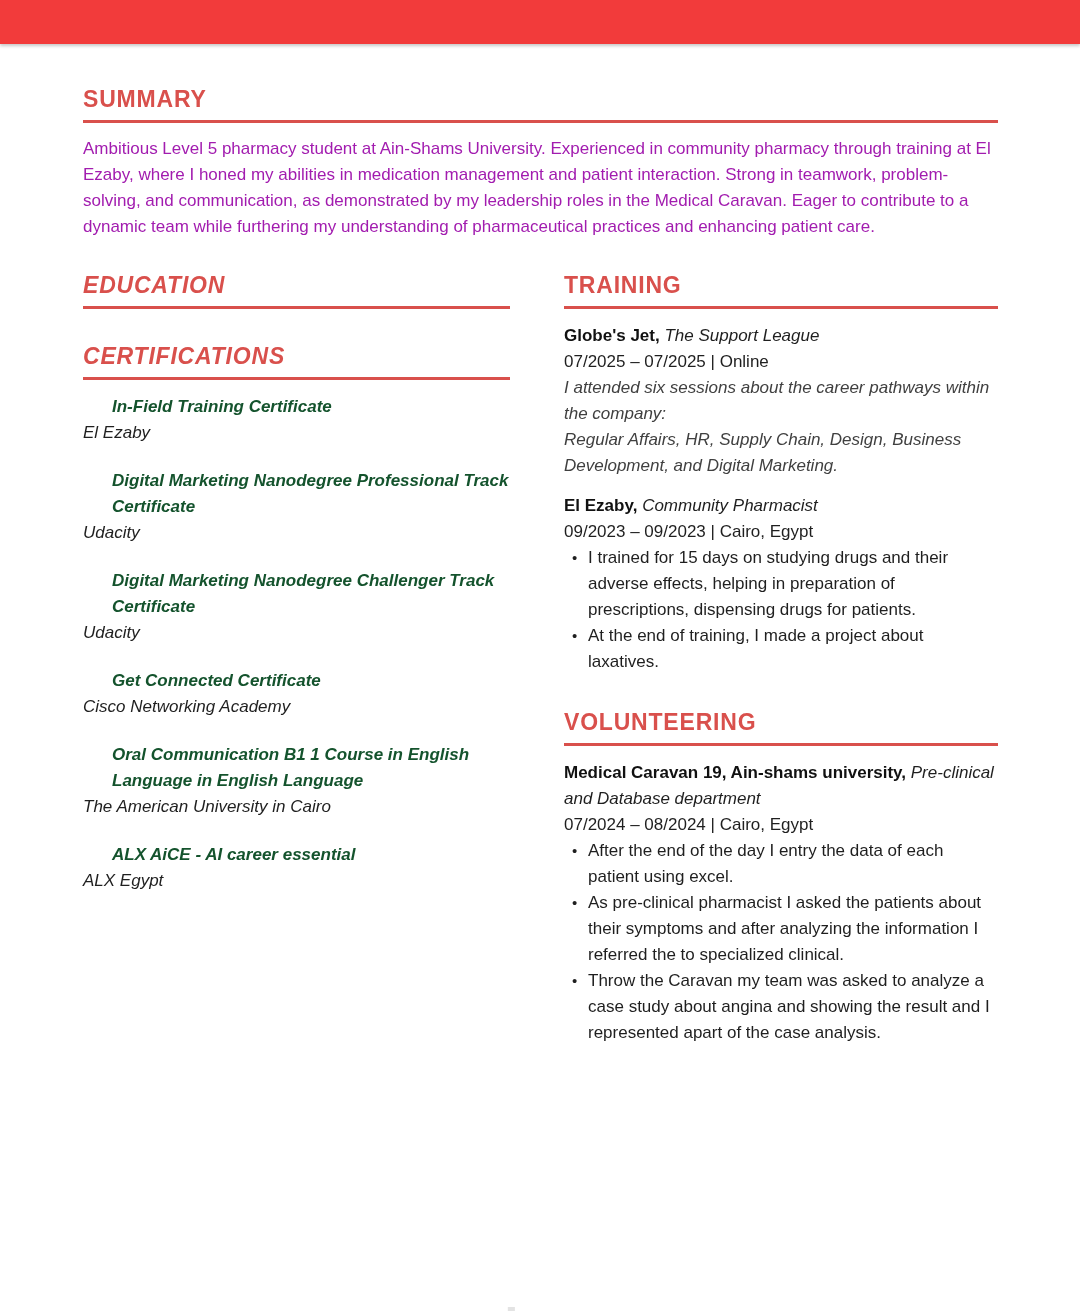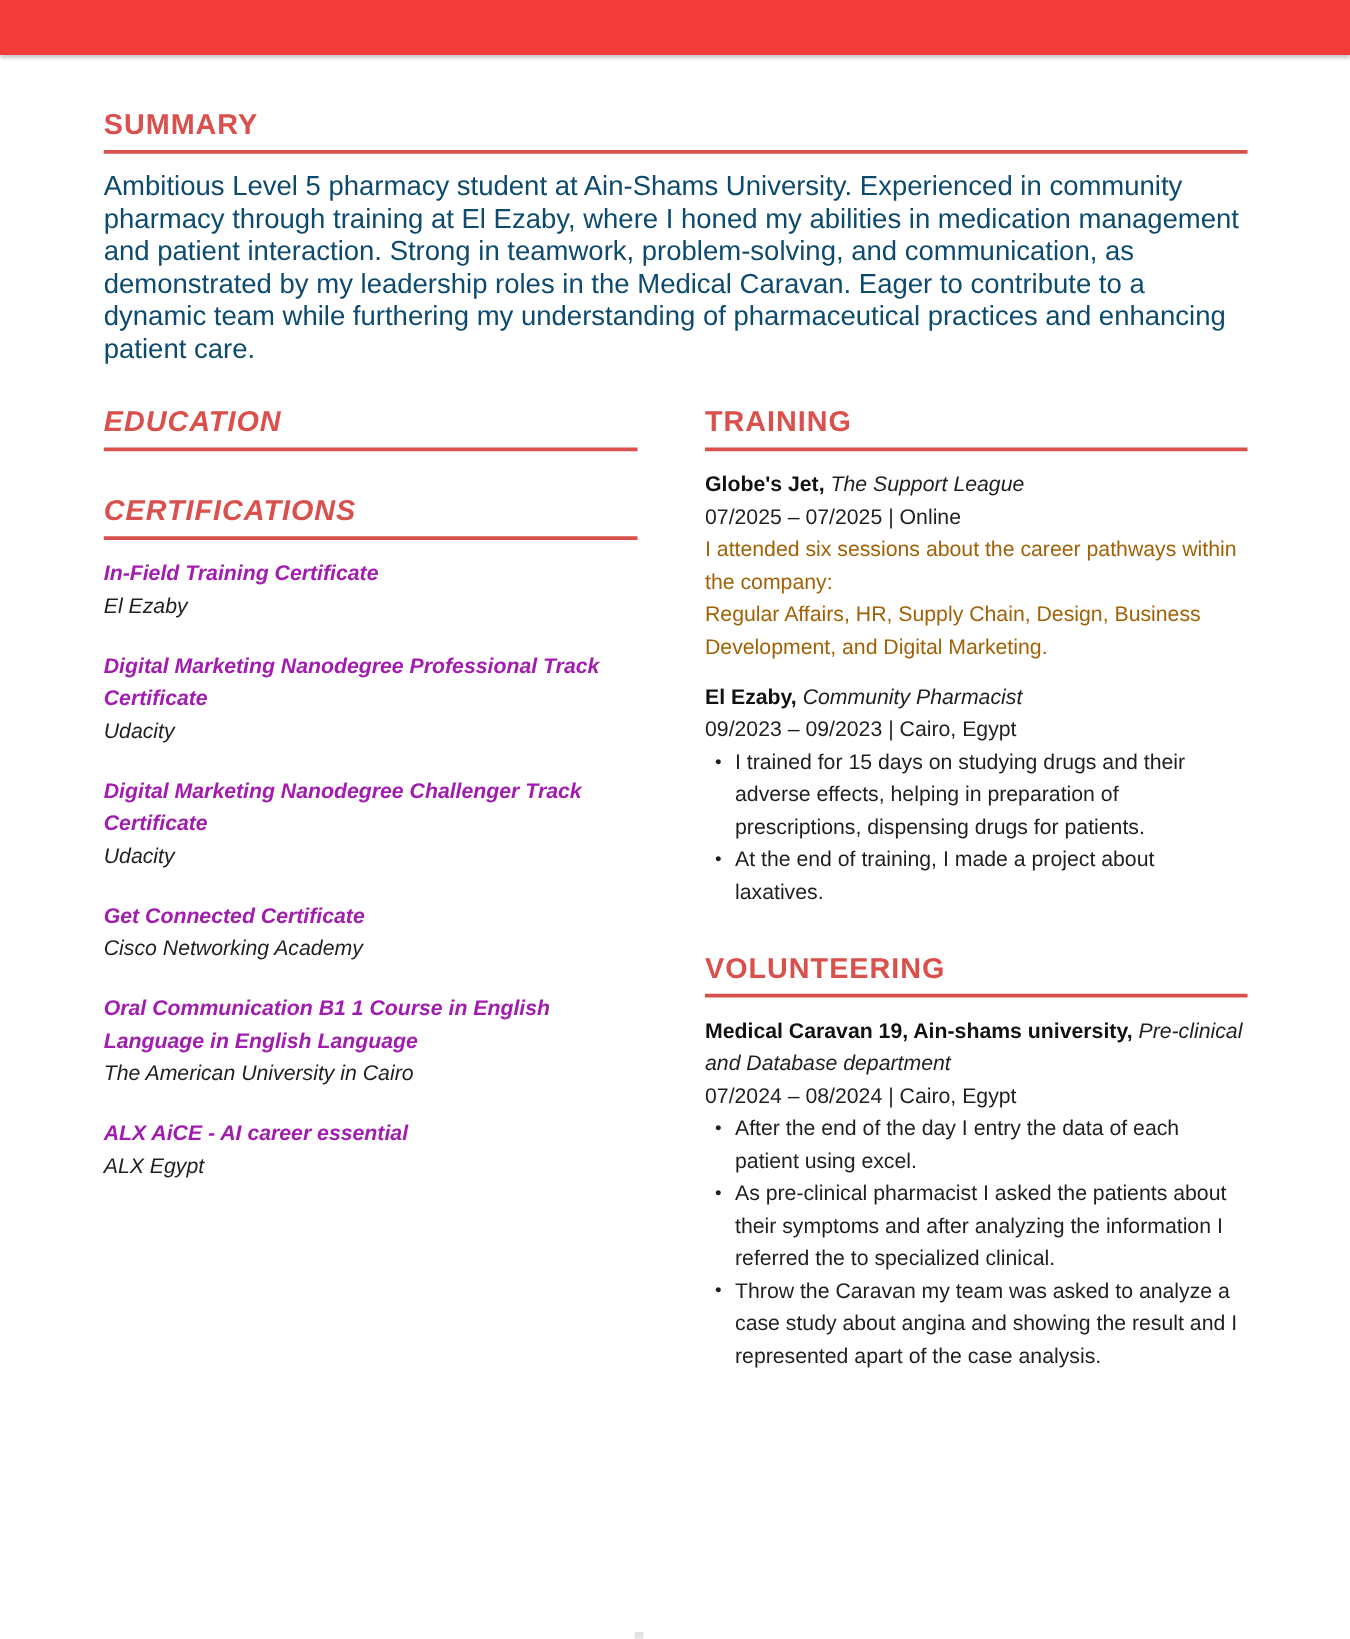--- a/index.html
+++ b/index.html
@@ -24,60 +24,60 @@
   .section-title {
     font-size: 23px;
     font-weight: 700;
     letter-spacing: 0.8px;
     color: #d9504c;
     padding-bottom: 7px;
     border-bottom: 3px solid #d9504c;
   }
   .summary-text {
     margin-top: 13px;
-    font-size: 22px;
+    font-size: 17px;
     line-height: 26px;
-    color: #0c4a6e;
+    color: #a21caf;
   }
   .columns {
     display: flex;
     gap: 54px;
     margin-top: 32px;
   }
   .col-left { width: 427px; flex: none; font-style: italic; }
   .col-right { flex: 1; min-width: 0; }
   .section { margin-top: 0; }
   .section + .section { margin-top: 34px; }
   .entry { margin-top: 14px; }
   .entry + .entry { }
   .entry-header { font-size: 17px; line-height: 26px; }
   .entry-org { font-weight: 700; color: #111; }
   .entry-role { font-style: italic; color: #1f1f1f; }
   .entry-dates { font-size: 17px; line-height: 26px; color: #1f1f1f; }
-  .entry-desc { font-size: 17px; line-height: 26px; color: #a16207; }
+  .entry-desc { font-size: 17px; line-height: 26px; color: #404040; font-style: italic; }
   ul.bullets { list-style: none; margin: 0; }
   ul.bullets li {
     position: relative;
     padding-left: 24px;
     font-size: 17px;
     line-height: 26px;
     color: #1f1f1f;
   }
   ul.bullets li::before {
     content: "\2022";
     position: absolute;
     left: 8px;
     top: 0;
     font-size: 15px;
     line-height: 26px;
     color: #1f1f1f;
   }
   .cert-entry { margin-top: 14px; }
   .cert-entry + .cert-entry { margin-top: 22px; }
-  .cert-name { font-size: 17px; font-weight: 700; line-height: 26px; color: #a21caf; }
+  .cert-name { font-size: 17px; font-weight: 700; line-height: 26px; color: #14532d; margin-left: 29px; }
   .cert-issuer { font-size: 17px; line-height: 26px; color: #1f1f1f; }
   .watermark {
     position: absolute;
     top: 1300px;
     left: 0;
     width: 100%;
     text-align: center;
     font-family: "DejaVu Sans", sans-serif;
     font-size: 40px;
     font-weight: 700;

